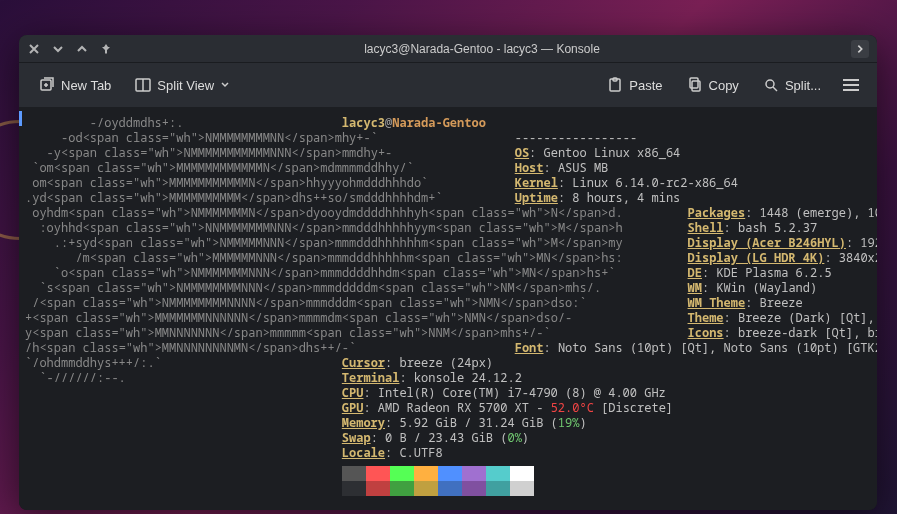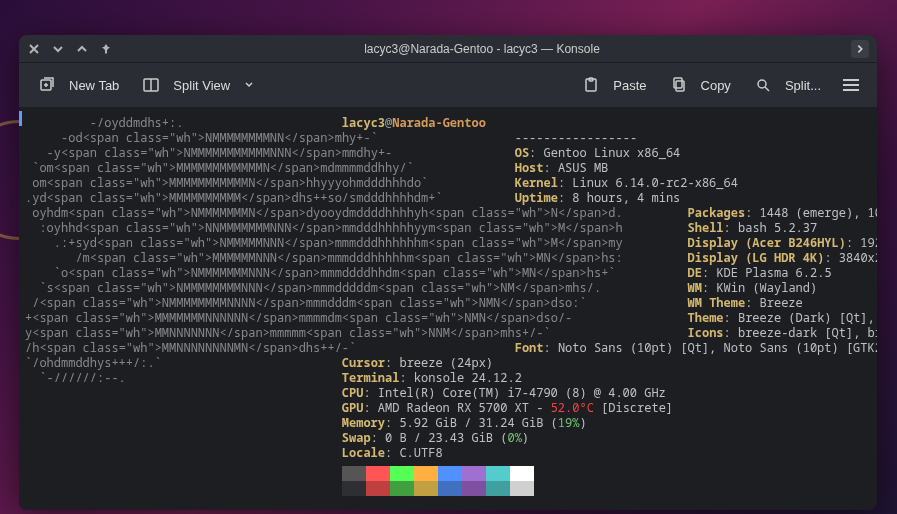--- a/index.html
+++ b/index.html
@@ -41,21 +41,21 @@
     .tb-right { display: flex; align-items: center; gap: 6px; }
     .tb-arrow { width: 18px; height: 18px; background: #3a3d43; border-radius: 3px; display: flex; align-items: center; justify-content: center; cursor: pointer; }
     .toolbar {
       height: 44px;
       background: #2a2d33;
       display: flex; align-items: center;
       padding: 0 10px;
       gap: 4px;
     }
     .tbtn {
-      display: flex; align-items: flex-end; gap: 14px;
+      display: flex; align-items: flex-end; gap: 6px;
       padding: 6px 10px;
       border-radius: 4px;
       cursor: pointer;
       font-size: 13px;
       color: #ddd;
     }
     .tbtn svg { width: 16px; height: 16px; stroke: #ccc; stroke-width: 1.5; fill: none; }
     .toolbar .spacer { flex: 1; }
     .chev svg { width: 10px; height: 10px; }
     .hamburger { display: flex; flex-direction: column; gap: 3px; padding: 8px; cursor: pointer; }
@@ -70,21 +70,21 @@
       white-space: pre;
       overflow: hidden;
       display: flex;
       position: relative;
     }
     .activeline { position: absolute; left: 0; top: 4px; width: 3px; height: 15px; background: #5d9bff; }
     .gr { color: #888; }
     .user { color: #d4b870; font-weight: bold; }
     .at { color: #a0a0a0; }
     .host { color: #d49a5a; font-weight: bold; }
-    .key { color: #d4b870; font-weight: bold; }
+    .key { color: #d4b870; font-weight: bold; text-decoration: underline; }
     .val { color: #c0c0c0; }
     .temp { color: #ef4444; }
     .pct { color: #70c870; text-align: right; }
     .palette { display: flex; margin-top: 6px; margin-left: 317px; }
     .sw { width: 24px; height: 15px; }
     .palette2 { display: flex; margin-left: 317px; }
   </style>
 </head>
 <body>
 

